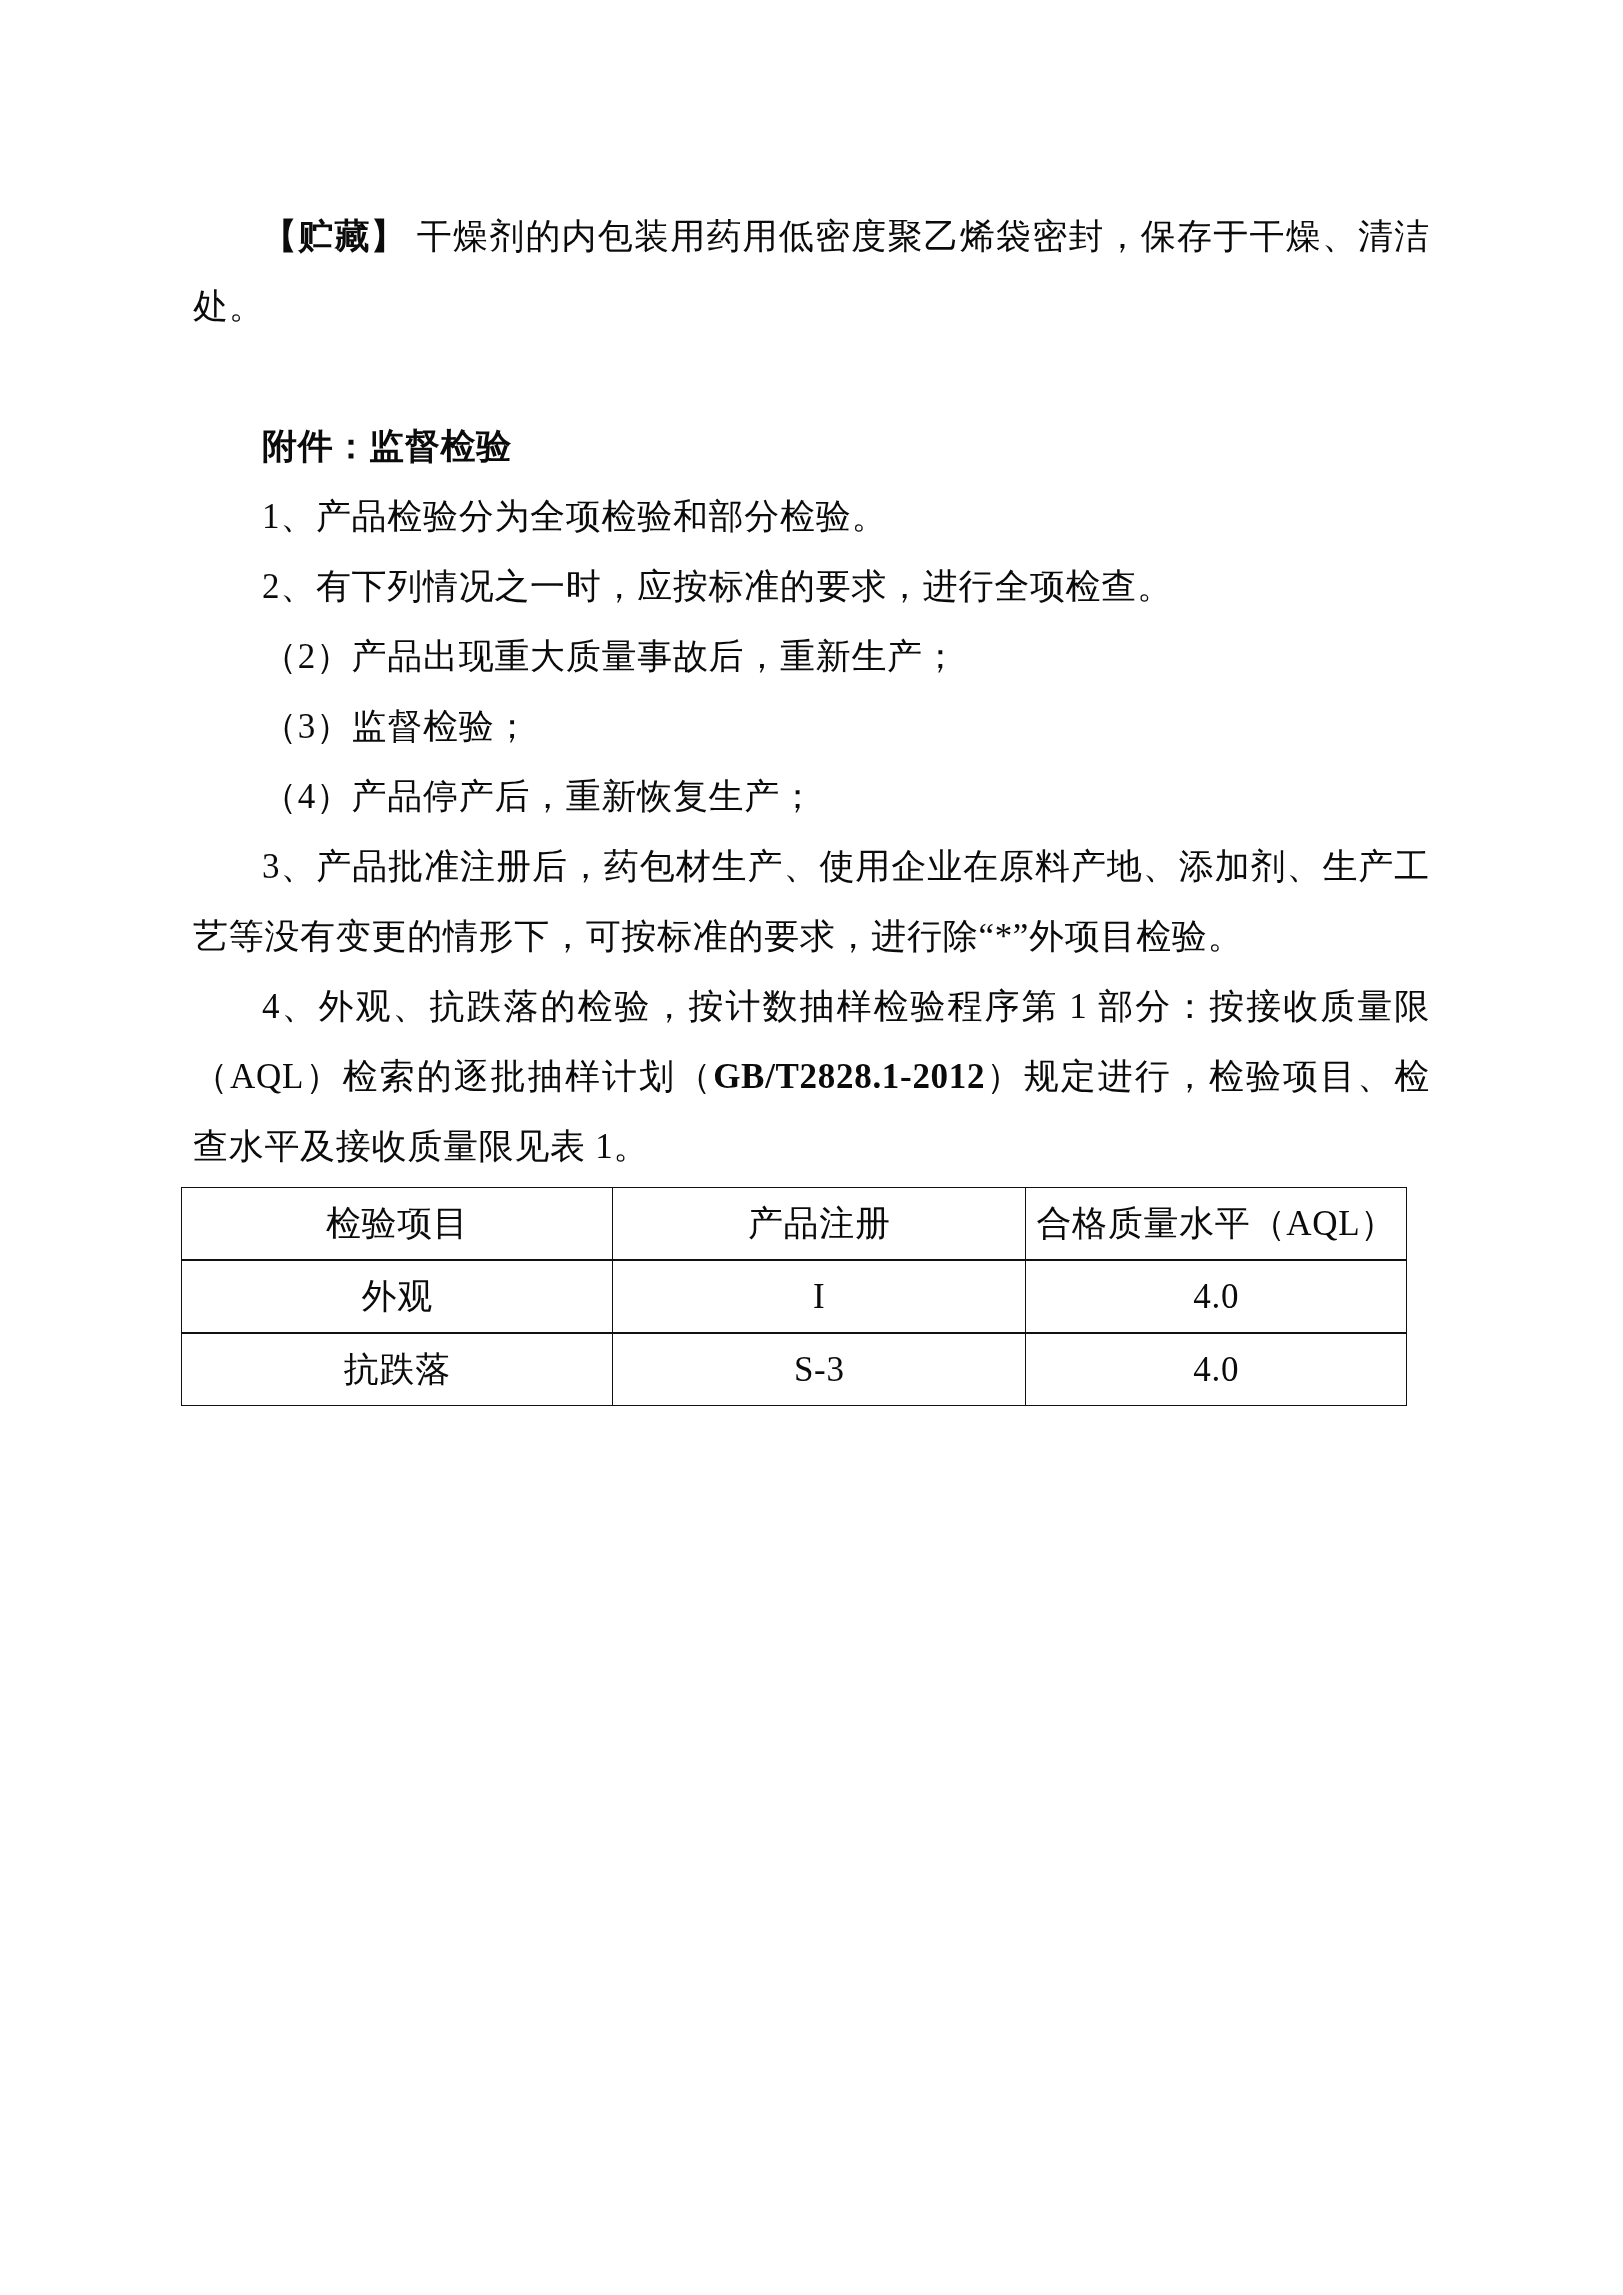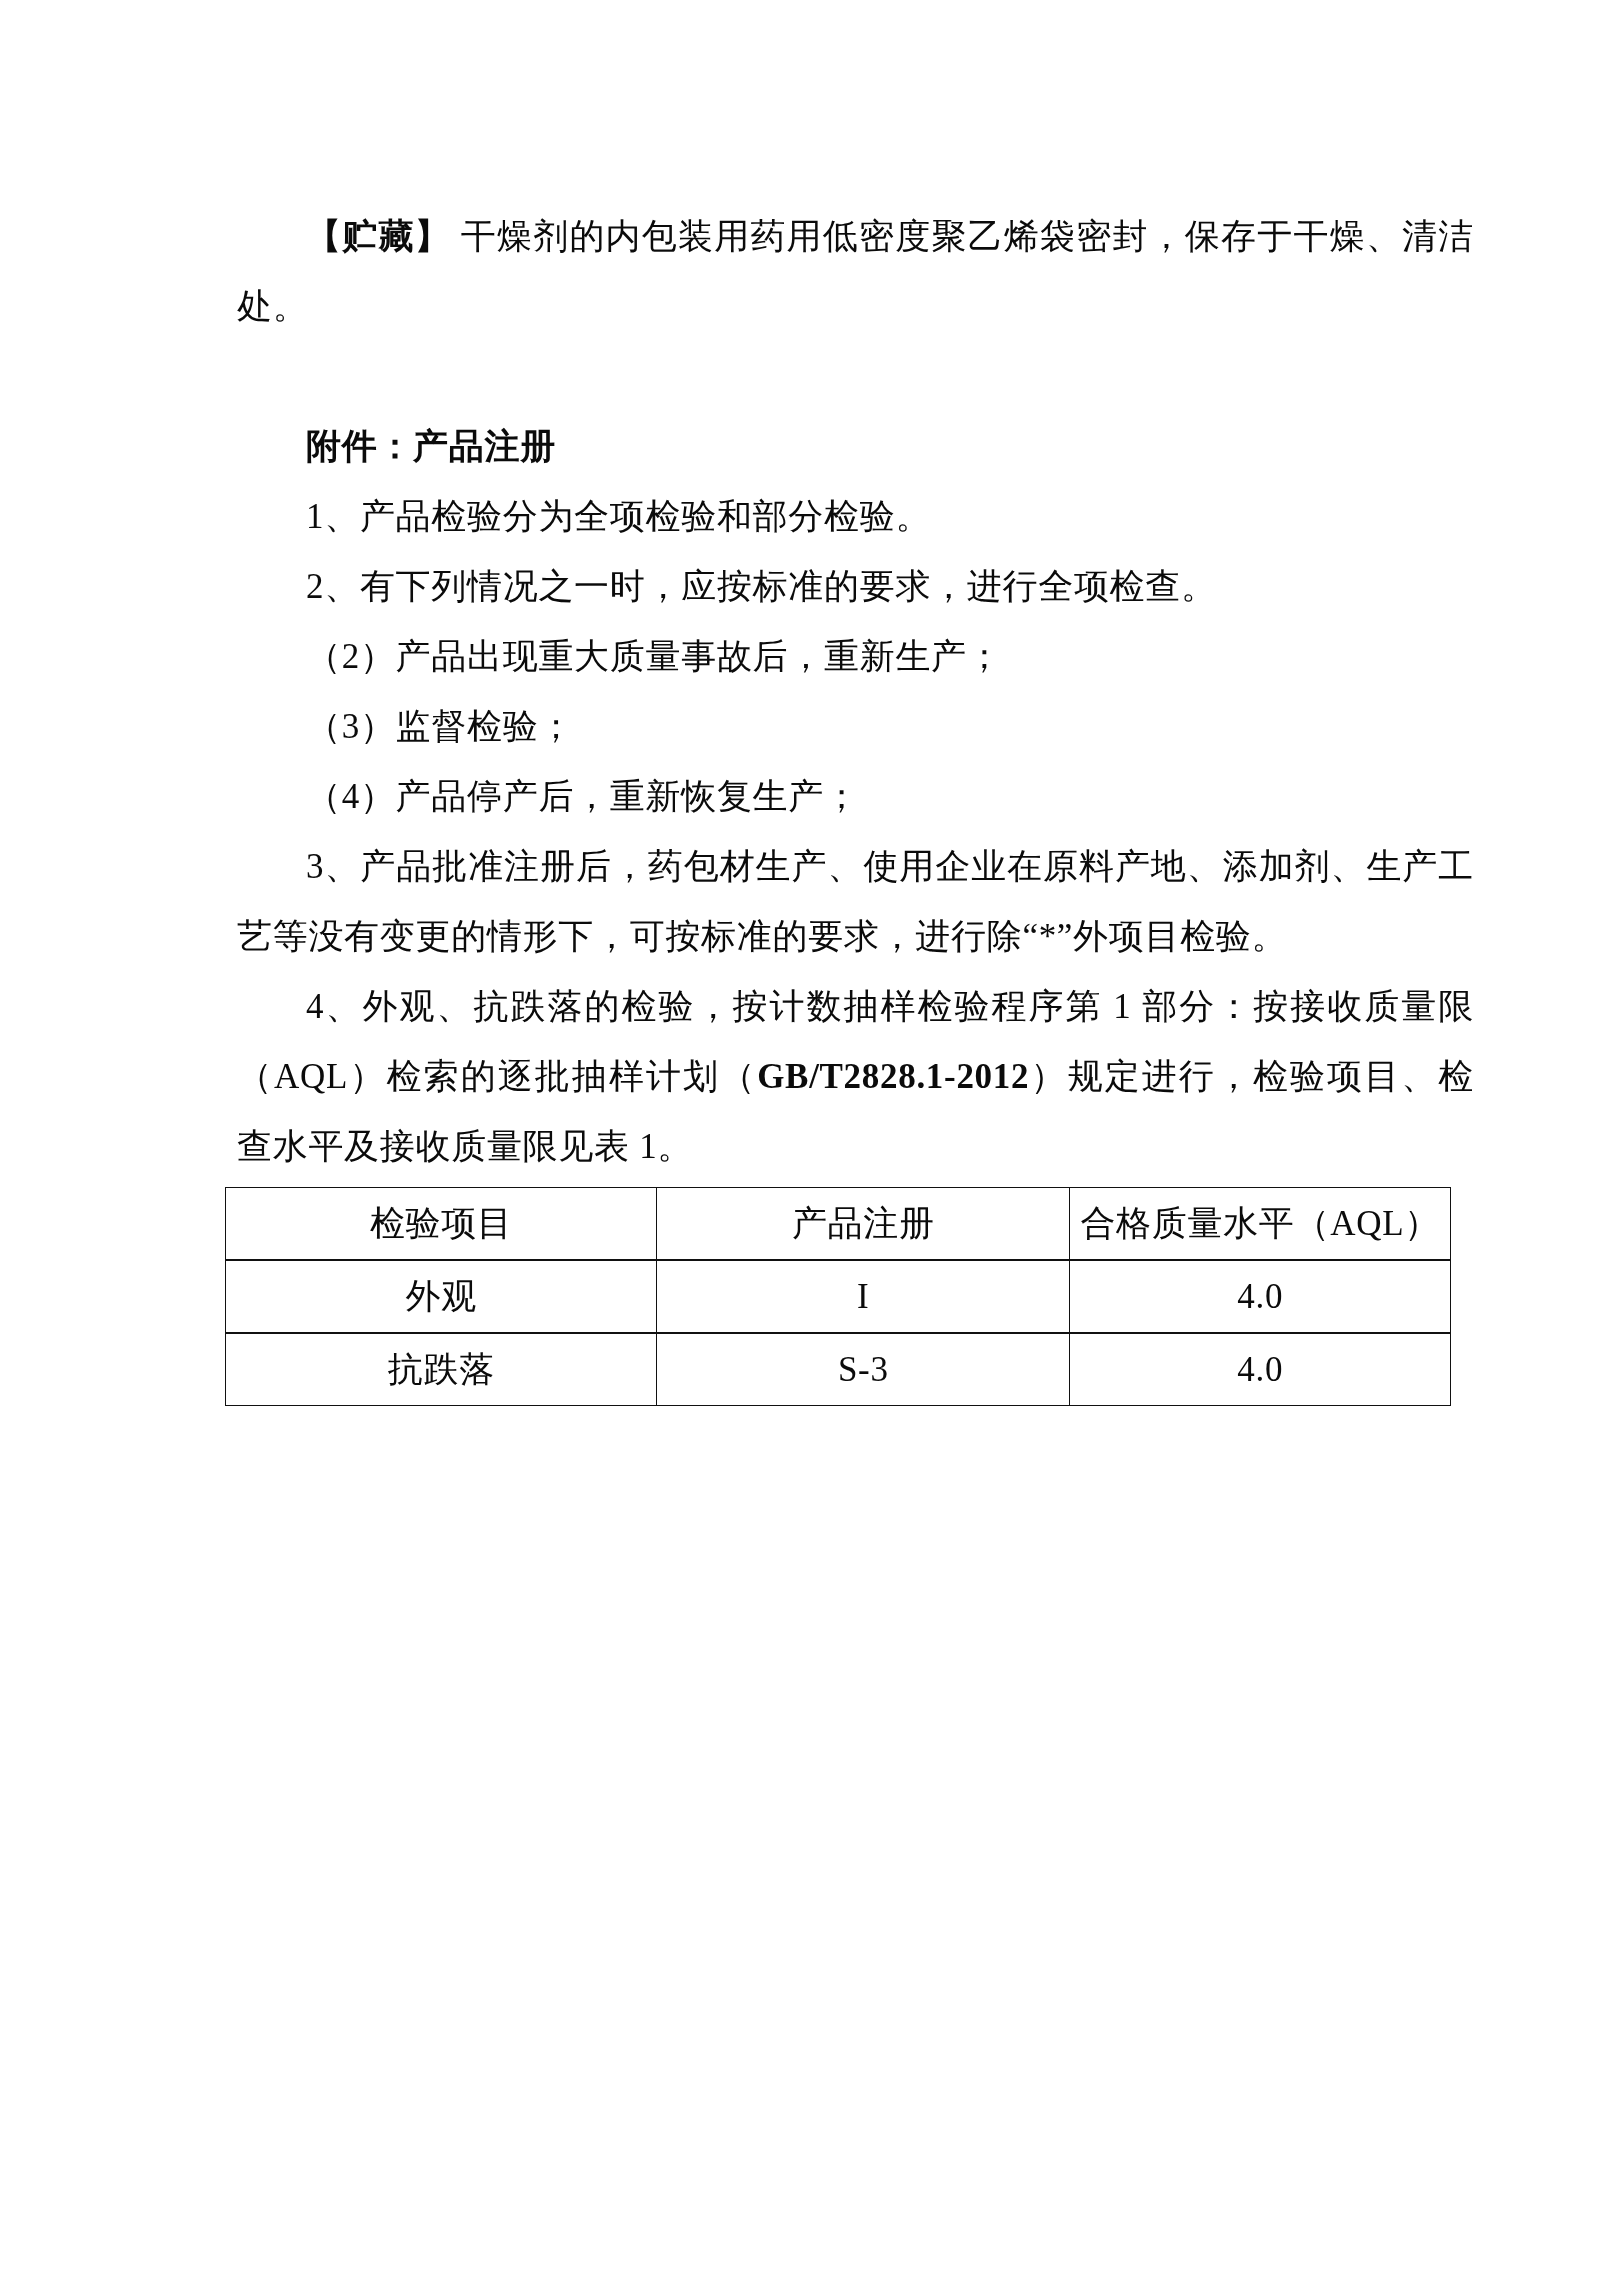--- a/index.html
+++ b/index.html
@@ -9,21 +9,20 @@
   }
   .page {
     position: relative;
     width: 1552px;
     height: 2295px;
     background: #ffffff;
     overflow: hidden;
     font-family: "Liberation Serif", "DejaVu Serif", serif;
     font-size: 35px;
     color: #0b0b0b;
-    margin-left: 44px;
   }
   .content {
     position: absolute;
     left: 193px;
     top: 202px;
     width: 1237px;
   }
   .para {
     margin: 0;
     line-height: 70px;
@@ -77,21 +76,21 @@
   }
 </style>
 </head>
 <body>
 
 <div class="page">
   <div class="content">
 
     <p class="para"><span class="bold">【贮藏】</span><span>  干燥剂的内包装用药用低密度聚乙烯袋密封，保存于干燥、清洁处。</span></p>
 
-    <p class="para heading">附件：产品注册</p>
+    <p class="para heading">附件：监督检验</p>
 
     <p class="para">1、产品检验分为全项检验和部分检验。</p>
 
     <p class="para">2、有下列情况之一时，应按标准的要求，进行全项检查。</p>
 
 
     <p class="para">（2）产品出现重大质量事故后，重新生产；</p>
 
     <p class="para">（3）监督检验；</p>
 

